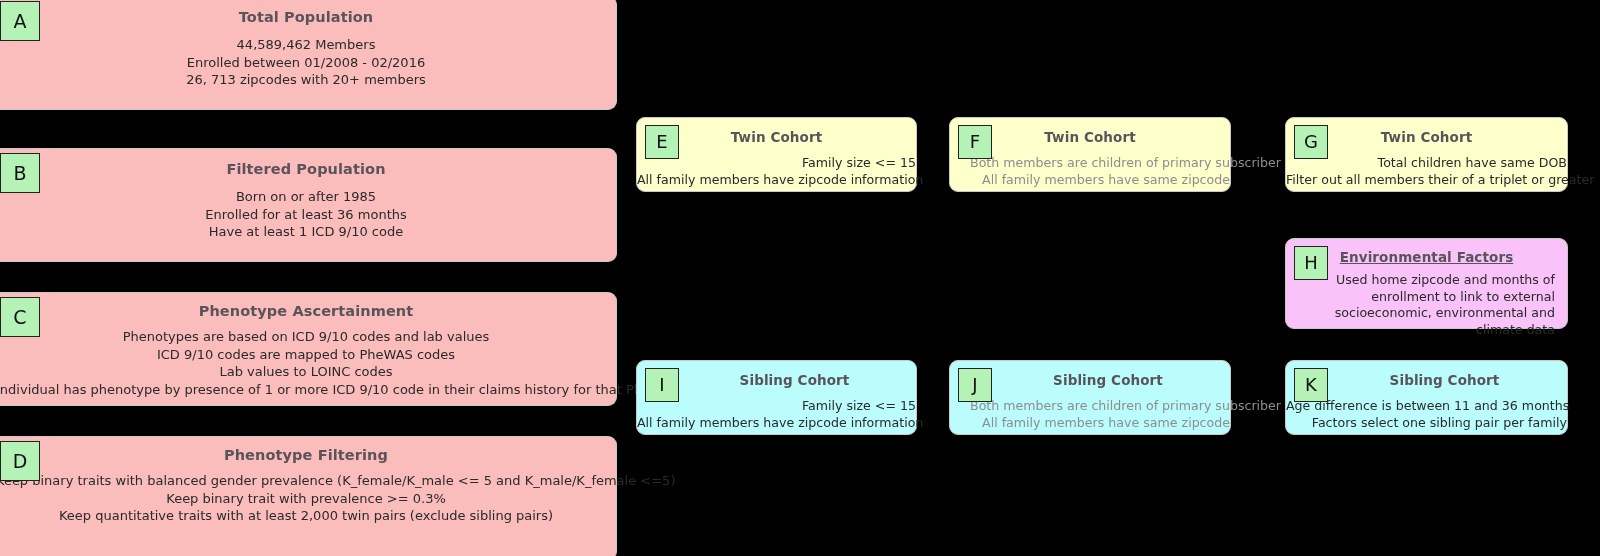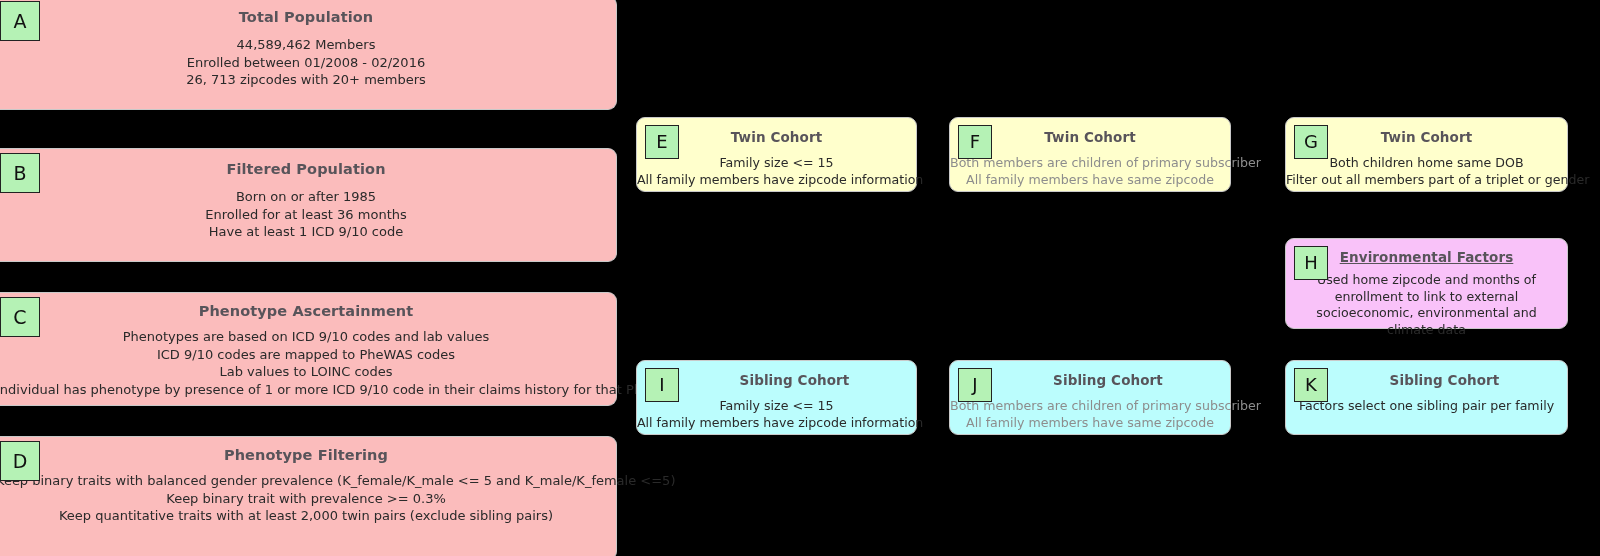--- a/index.html
+++ b/index.html
@@ -52,21 +52,21 @@
     letter-spacing: 0.1px;
   }
 
   .panel .body {
     position: absolute;
     left: 0;
     right: 0;
     text-align: center;
     color: #2a2a2a;
   }
-  .panel .body.muted { color: #8d8d8d; }
+  .panel .body.muted { color: #8d8d8d; padding-left: 20px; }
   .panel .body div { white-space: nowrap; }
   .panel .body.wrap div { white-space: normal; }
 
   
   .fill-pink   { background: #fbbcbc; }
   .fill-yellow { background: #ffffcc; }
   .fill-cyan   { background: #bbfdfd; }
   .fill-magenta{ background: #f9c2f9; }
 
   
@@ -95,21 +95,21 @@
   #panel-d .title { top: 10px; }
   #panel-d .body  { top: 35px; }
 
   
   .col-1 { left: 636px;  width: 281px; }
   .col-2 { left: 949px;  width: 282px; }
   .col-3 { left: 1285px; width: 283px; }
 
   .grid-panel .badge { left: 8px; top: 7px; width: 34px; height: 34px; font-size: 18px; }
   .grid-panel .title { font-size: 13.5px; }
-  .grid-panel .body  { font-size: 12.6px; line-height: 16.5px; }
+  .grid-panel .body  { font-size: 12.6px; line-height: 16.5px; text-align: right; }
 
   .row-top { top: 117px; height: 75px; }
   .row-top .title { top: 11px; text-align: center; }
   .row-top .body  { top: 37px; }
 
   .row-bottom { top: 360px; height: 75px; }
   .row-bottom .title { top: 11px; margin-left: 36px; }
   .row-bottom .body  { top: 37px; }
 
   #panel-h { top: 238px; height: 91px; }
@@ -175,22 +175,22 @@
   <div class="body muted">
     <div>Both members are children of primary subscriber</div>
     <div>All family members have same zipcode</div>
   </div>
 </div>
 
 <div class="panel grid-panel col-3 row-top fill-yellow" id="panel-g">
   <div class="badge">G</div>
   <div class="title">Twin Cohort</div>
   <div class="body">
-    <div>Both children home same DOB</div>
-    <div>Filter out all members part of a triplet or gender</div>
+    <div>Total children have same DOB</div>
+    <div>Filter out all members their of a triplet or greater</div>
   </div>
 </div>
 
 <div class="panel grid-panel col-3 fill-magenta" id="panel-h">
   <div class="badge">H</div>
   <div class="title">Environmental Factors</div>
   <div class="body wrap">
     <div>Used home zipcode and months of enrollment to link to external socioeconomic, environmental and climate data</div>
   </div>
 </div>
@@ -210,15 +210,16 @@
   <div class="body muted">
     <div>Both members are children of primary subscriber</div>
     <div>All family members have same zipcode</div>
   </div>
 </div>
 
 <div class="panel grid-panel col-3 row-bottom fill-cyan" id="panel-k">
   <div class="badge">K</div>
   <div class="title">Sibling Cohort</div>
   <div class="body">
+    <div>Age difference is between 11 and 36 months</div>
     <div>Factors select one sibling pair per family</div>
   </div>
 </div>
 
 </body></html>

